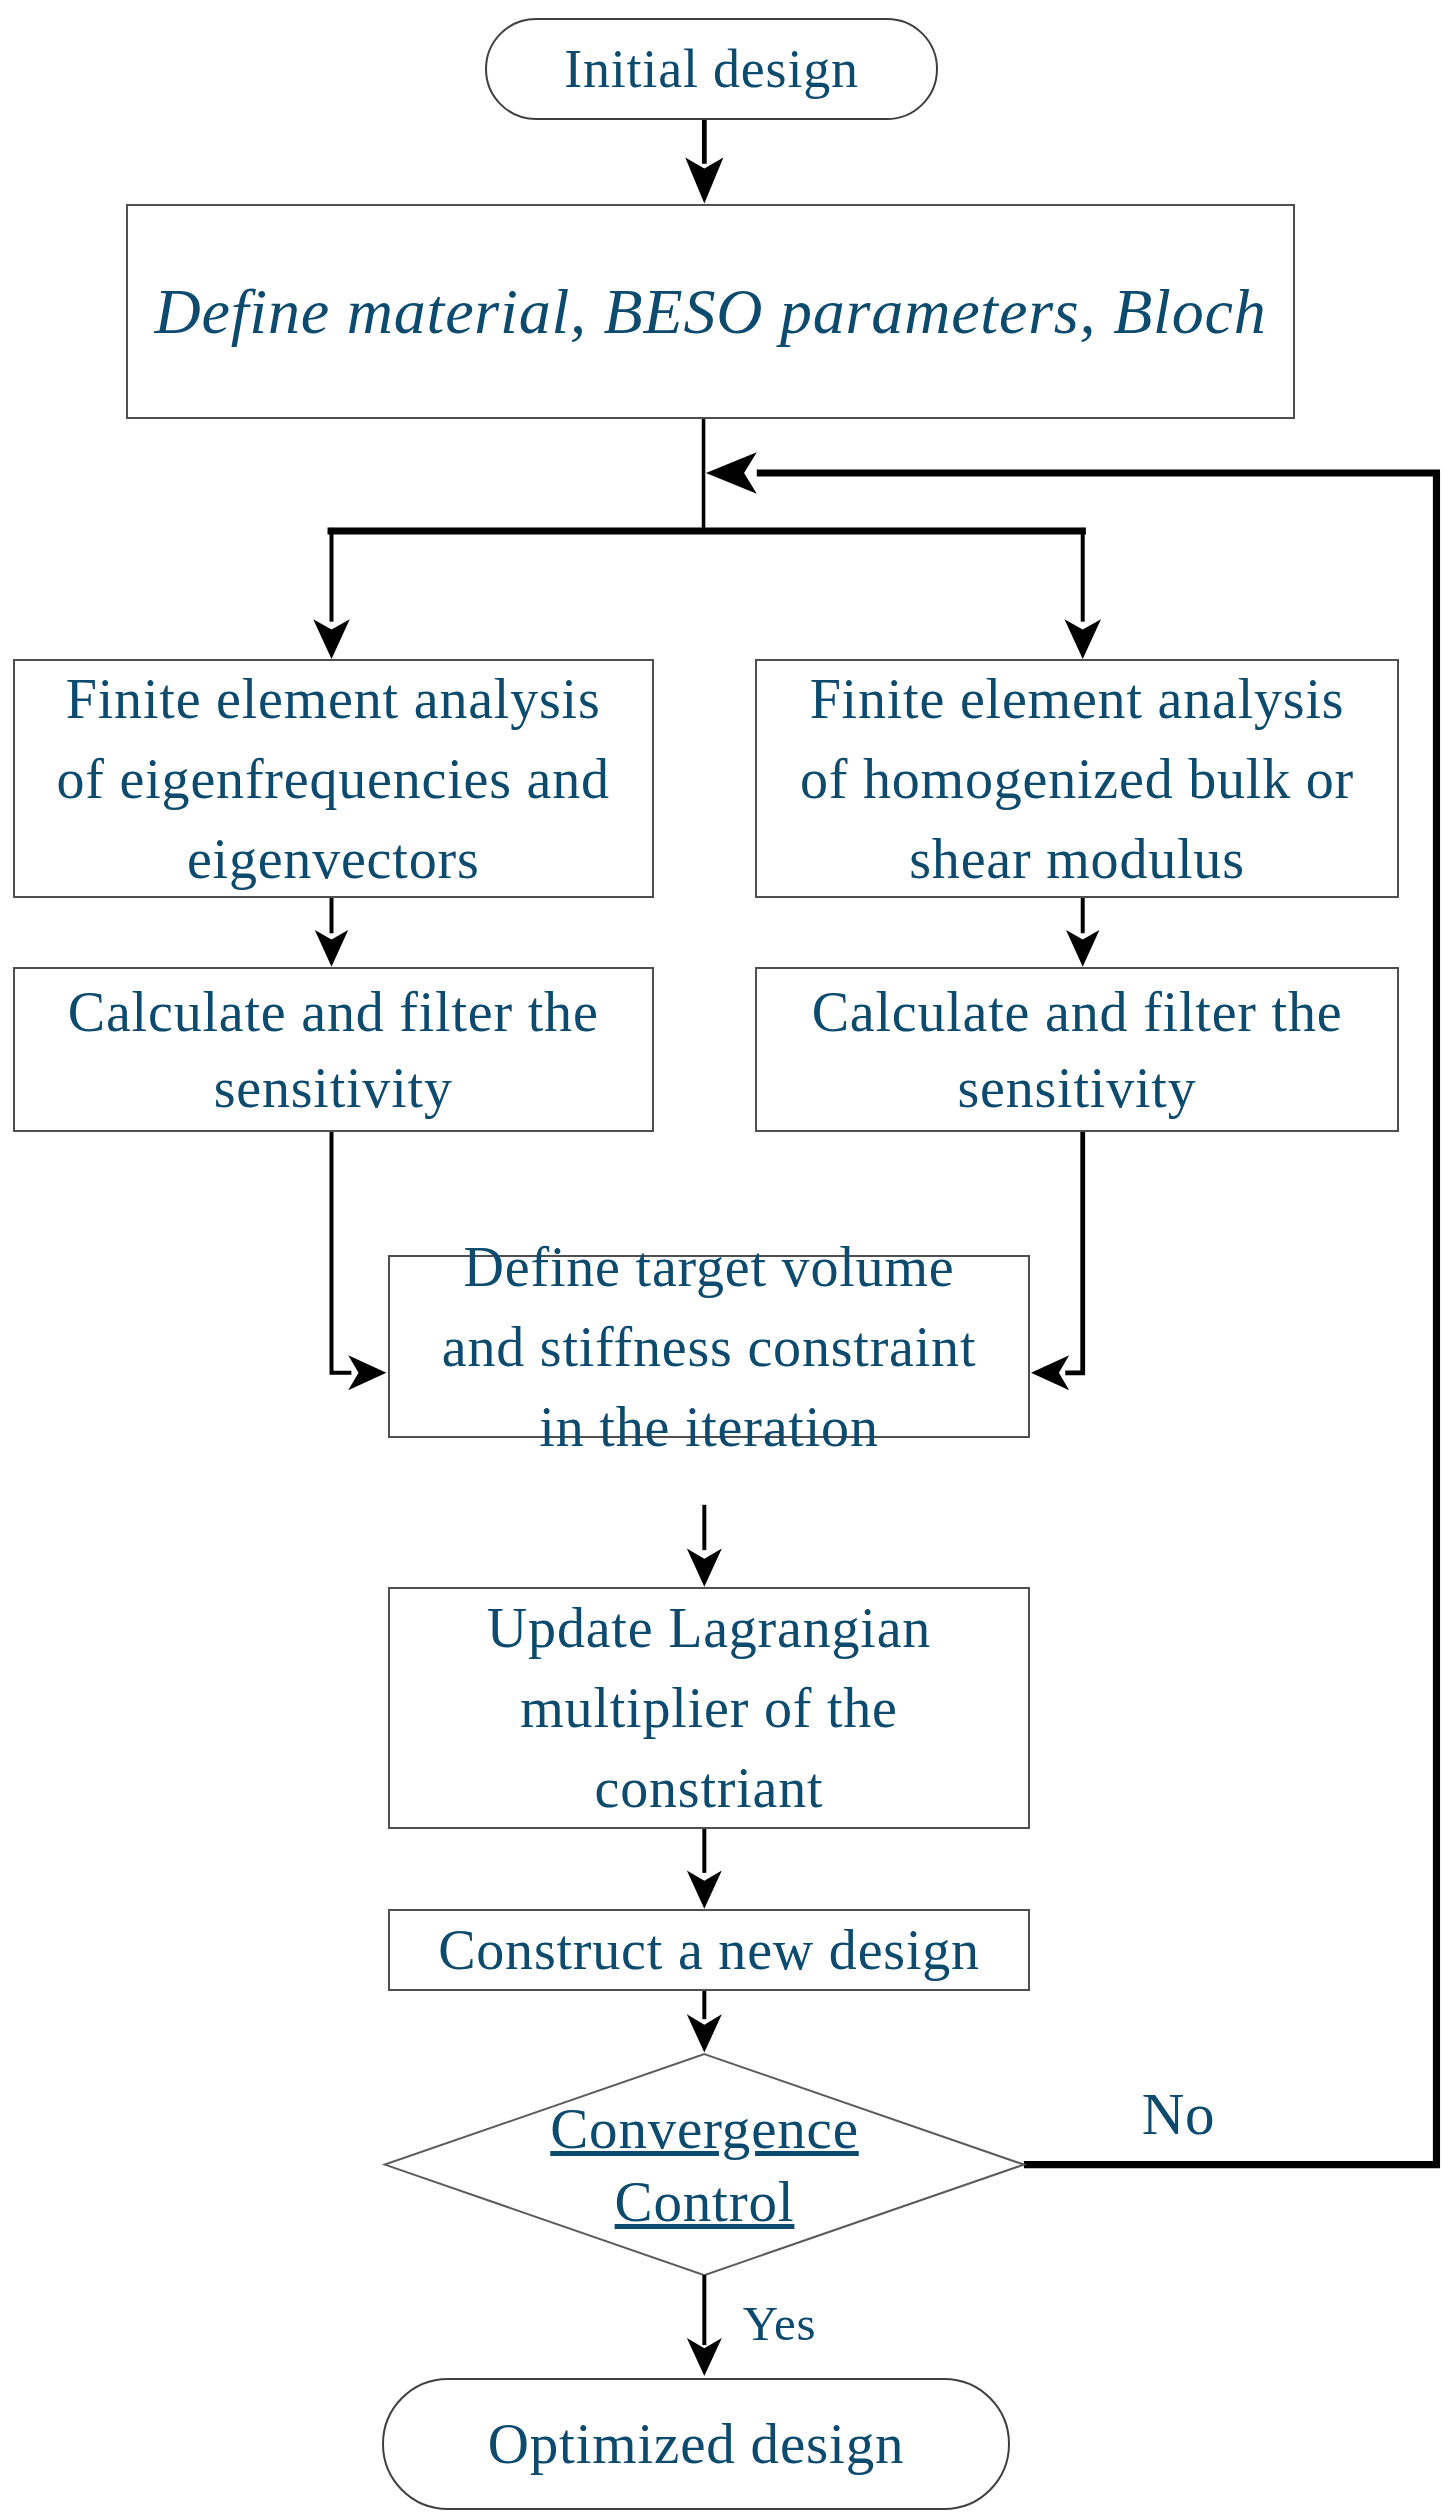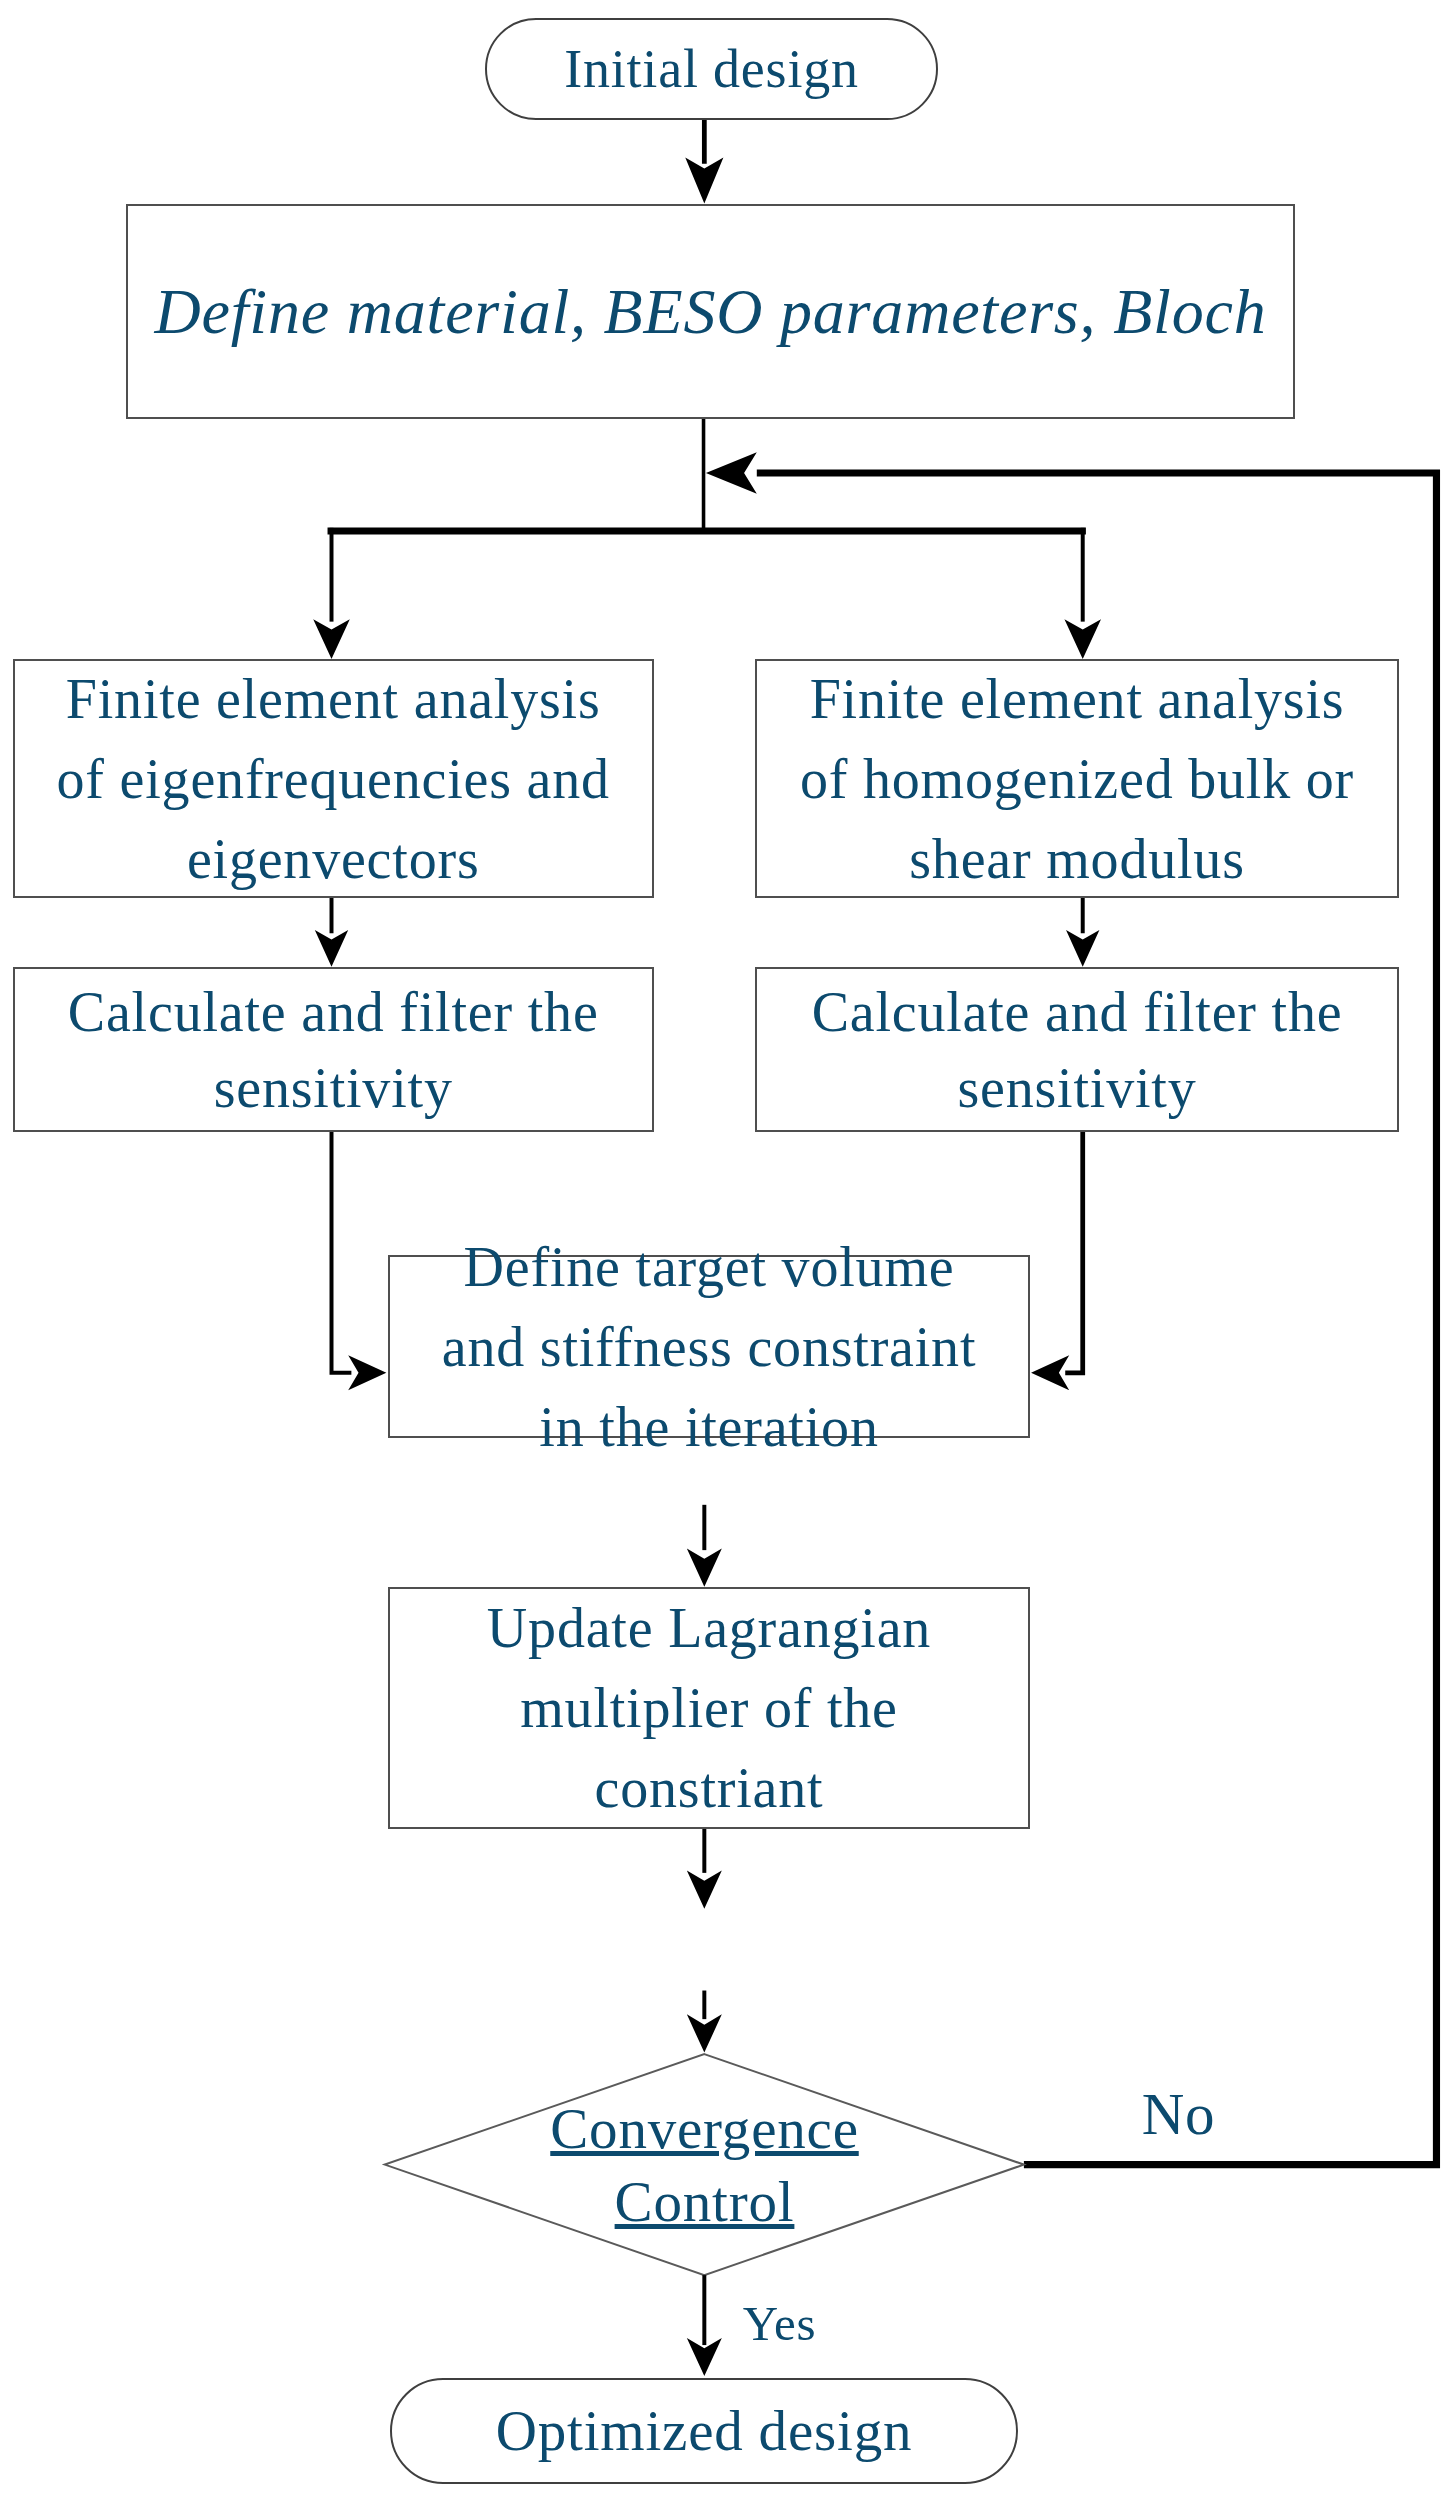--- a/index.html
+++ b/index.html
@@ -152,27 +152,30 @@
     <div class="tl">and stiffness constraint</div>
     <div class="tl">in the iteration</div>
   </div>
 
   <div class="node" style="left:388px; top:1587px; width:642px; height:242px;">
     <div class="tl">Update Lagrangian</div>
     <div class="tl">multiplier of the</div>
     <div class="tl">constriant</div>
   </div>
 
+  <div class="node" style="left:388px; top:1909px; width:642px; height:82px;">
+    <div class="tl">Construct a new design</div>
+  </div>
 
   <div class="plain" style="left:466px; top:2091px; width:477px; height:148px;">
     <div class="tl">Convergence</div>
     <div class="tl">Control</div>
   </div>
 
-  <div class="node stadium" style="left:390px; top:2378px; width:628px; height:106px; font-size:57px;">
+  <div class="node stadium" style="left:382px; top:2378px; width:628px; height:132px; font-size:57px;">
     <div class="tl">Optimized design</div>
   </div>
 
   <div class="edge-label" style="left:1119px; top:2085px; width:119px;">No</div>
 
   <div class="edge-label" style="left:716px; top:2299px; width:127px; font-size:49px;">Yes</div>
 
 </div>
 
 

